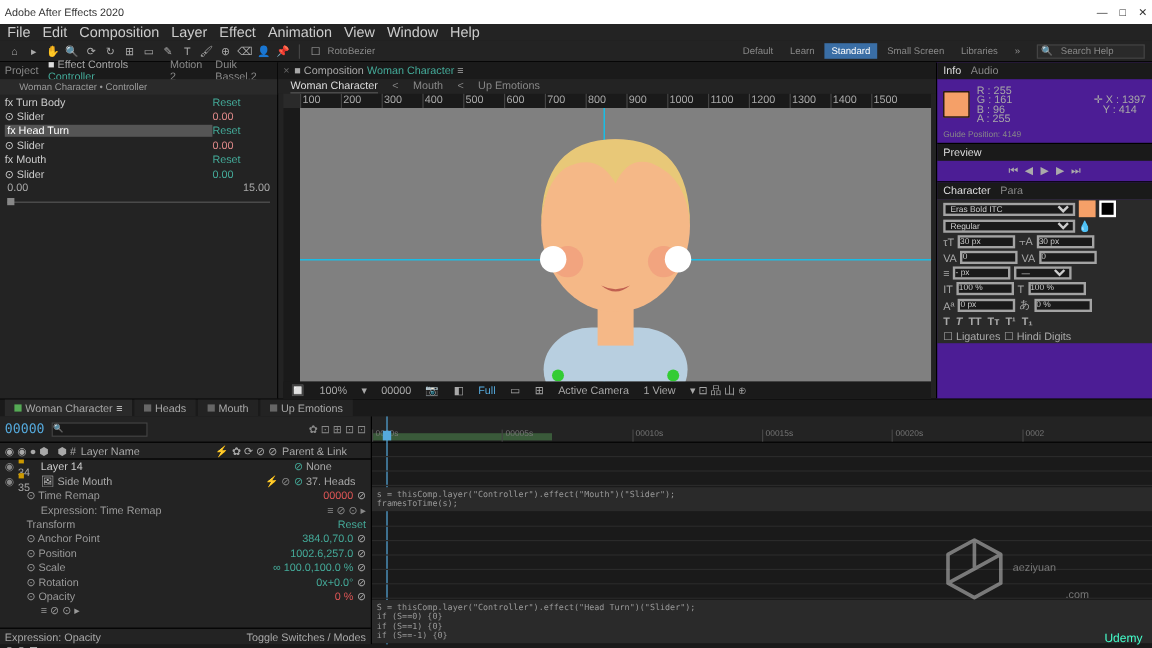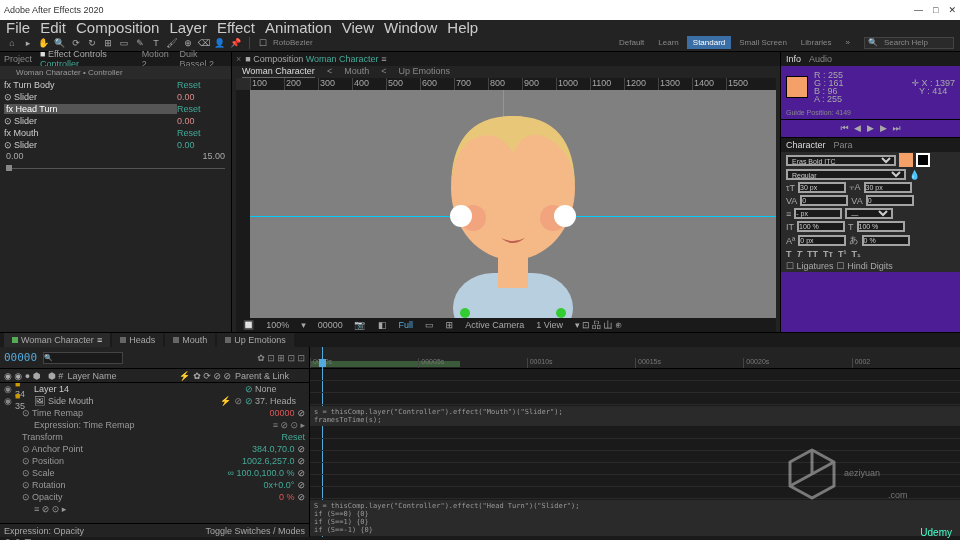--- a/index.html
+++ b/index.html
@@ -1,21 +1,21 @@
 <!DOCTYPE html>
 <html><head>
 <meta charset="utf-8">
 <style>
 *{margin:0;padding:0;box-sizing:border-box;font-family:"Segoe UI",Tahoma,sans-serif;font-size:9px;color:#a8a8a8;user-select:none}
 body{background:#1e1e1e;width:960px;height:540px;overflow:hidden;position:relative}
 .titlebar{height:20px;background:#fff;display:flex;align-items:center;padding:0 4px}
 .titlebar span{color:#333;font-size:9px}
 .titlebar .winbtns{margin-left:auto;display:flex;gap:10px;color:#555}
 .menubar{height:14px;background:#232323;display:flex;align-items:center;padding:0 6px;gap:10px}
-.menubar span{color:#ccc;font-size:15px;cursor:pointer}
+.menubar span{color:#ccc;font-size:12px;cursor:pointer}
 .toolbar{height:18px;background:#232323;display:flex;align-items:center;padding:0 6px;gap:4px;border-bottom:1px solid #000}
 .toolbar .icon{width:12px;height:12px;display:inline-flex;align-items:center;justify-content:center;color:#aaa}
 .toolbar .sep{width:1px;height:12px;background:#444;margin:0 3px}
 .workspace-tabs{margin-left:auto;display:flex;gap:2px;align-items:center}
 .workspace-tabs span{padding:2px 6px;color:#888;font-size:8px}
 .workspace-tabs .active{background:#3a6ea5;color:#fff}
 .searchbox{width:90px;height:12px;background:#2a2a2a;border:1px solid #444;margin-left:6px;display:flex;align-items:center;padding:0 3px;color:#666;font-size:8px}
 .main{display:flex;height:280px}
 .left-panel{width:232px;background:#232323;border-right:1px solid #000;display:flex;flex-direction:column}
 .panel-tabs{height:14px;display:flex;align-items:center;padding:0 4px;gap:8px;background:#1a1a1a;font-size:8px}
@@ -274,39 +274,42 @@
             <span>B : <span>96</span></span>
             <span>A : <span>255</span></span>
           </div>
         <div class="rgb" style="margin-left:auto">
             <span>✛ X : <span>1397</span></span>
             <span>&nbsp;&nbsp;&nbsp;Y : <span>414</span></span>
           </div>
       </div>
       <div style="font-size:7px;color:#888;padding-top:4px">Guide Position: 4149</div>
     </div>
+    <div class="rp-tabs">
+        <span class="active">Preview</span>
+      </div>
     <div class="rp-section preview-ctrl">
       <span>⏮</span>
       <span>◀</span>
       <span>▶</span>
       <span>▶</span>
       <span>⏭</span>
     </div>
     <div class="rp-tabs">
         <span class="active">Character</span>
         <span>Para</span>
       </div>
     <div class="char-panel">
       <div class="char-row">
           <select style="width:110px"><option>Eras Bold ITC</option></select>
           <div class="char-swatch" style="background:#f5a068"></div>
           <div class="char-swatch" style="background:#000;border:2px solid #fff"></div>
         </div>
       <div class="char-row">
-          <select style="width:120px"><option>Regular</option></select>
+          <select style="width:110px"><option>Regular</option></select>
           <span>💧</span>
         </div>
       <div class="char-row">
           <span>τT</span>
           <input value="30 px" style="">
           <span>⫟A</span>
           <input value="30 px" style="">
         </div>
       <div class="char-row">
           <span>VA</span>

